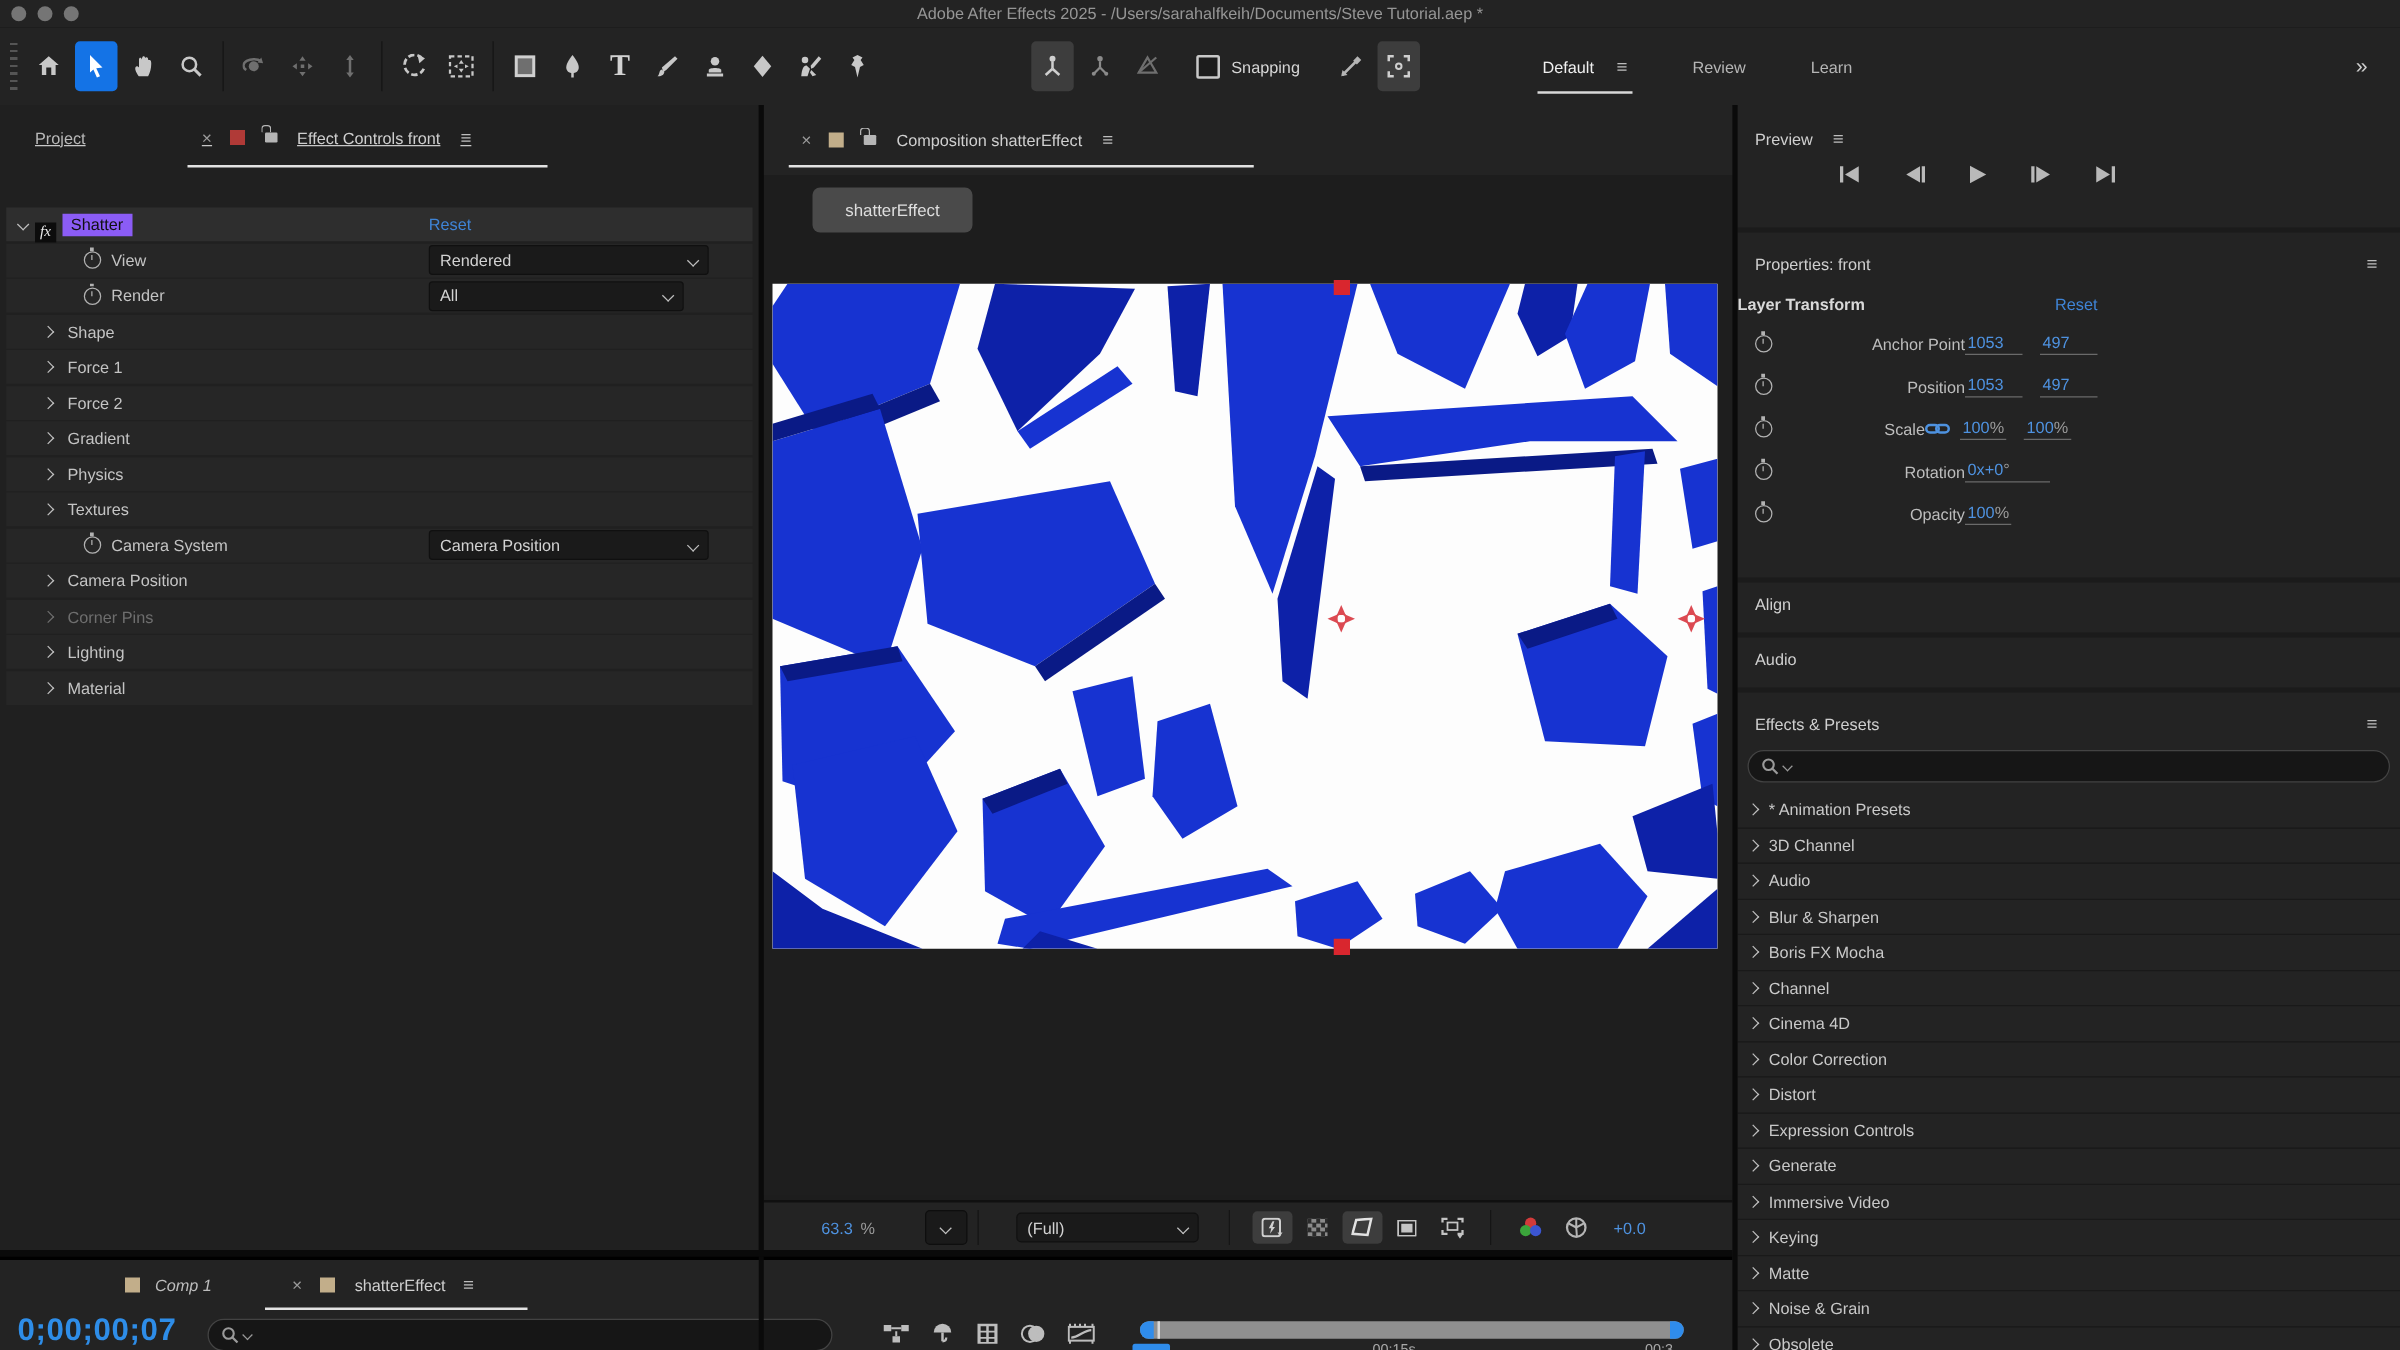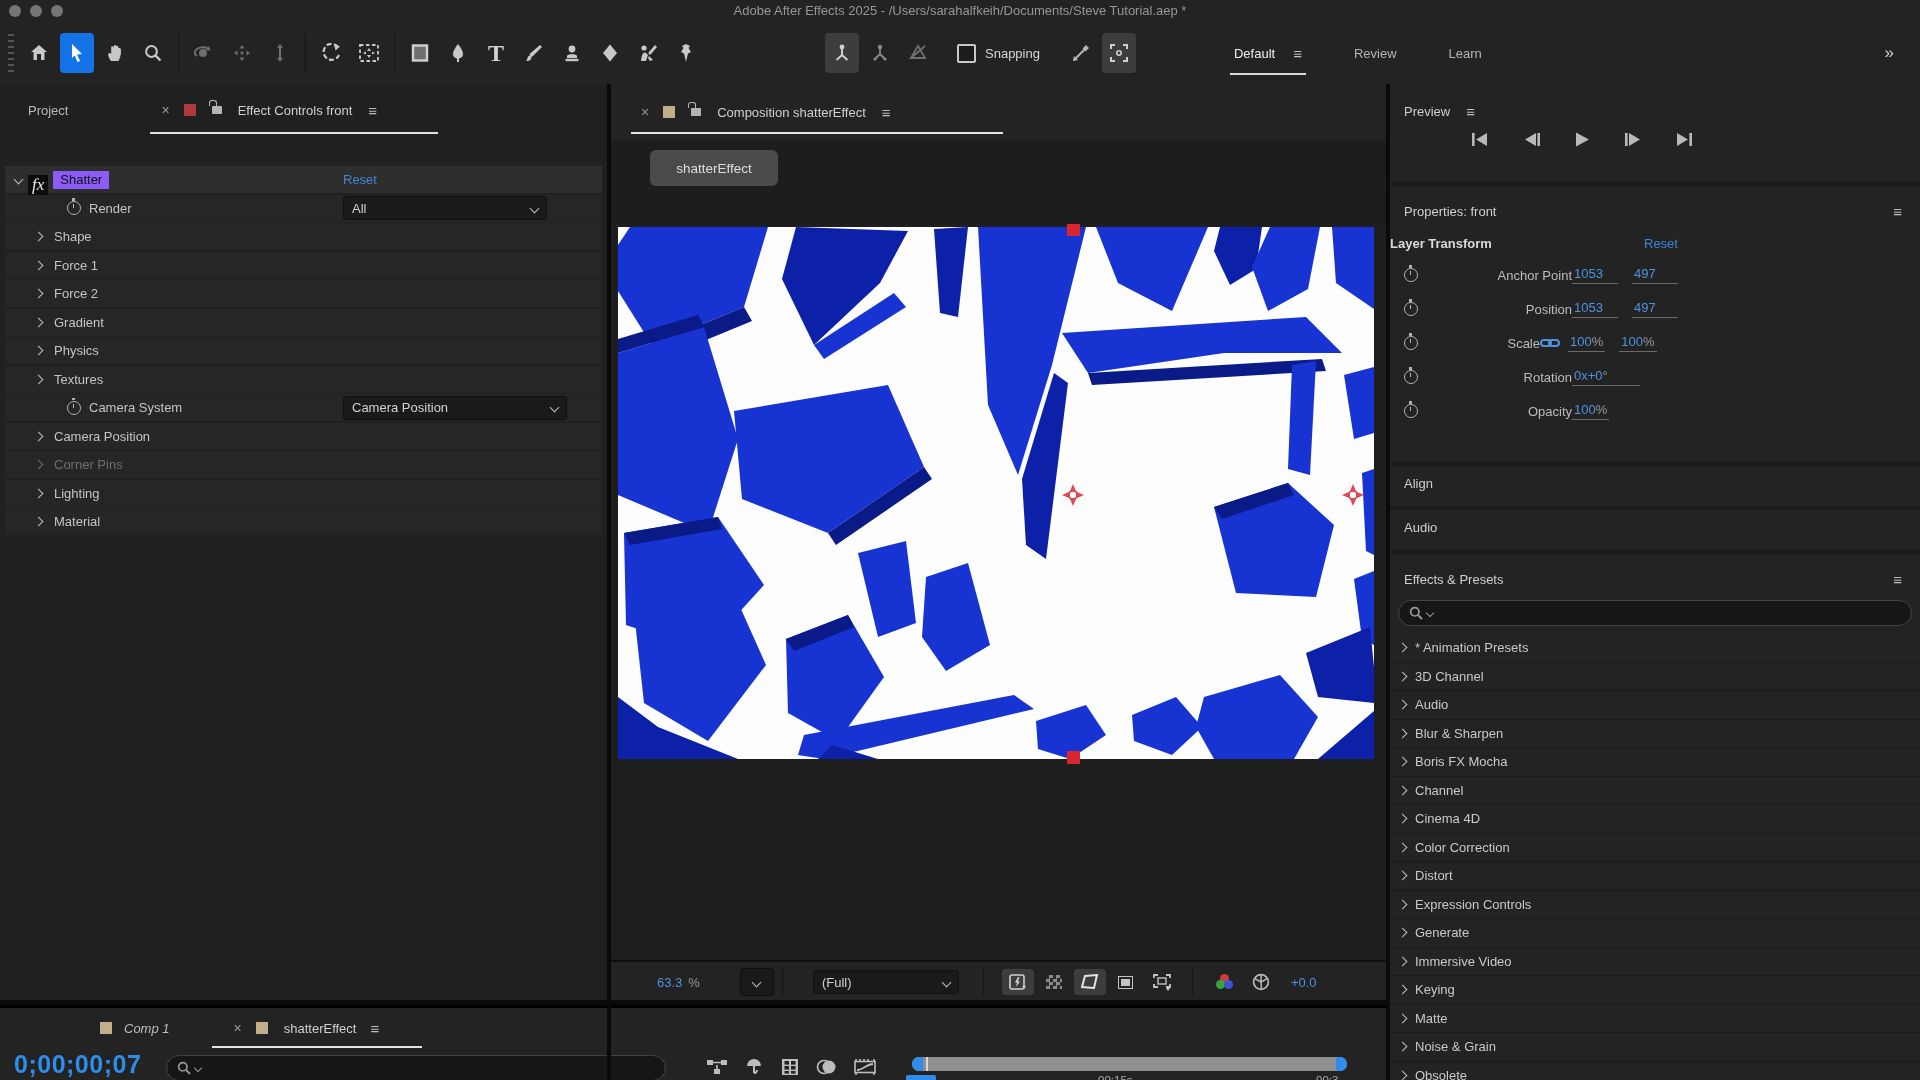--- a/index.html
+++ b/index.html
@@ -38,21 +38,21 @@
   .sw:before{content:"";position:absolute;top:-4px;left:3.5px;width:3px;height:2.5px;background:#b2b2b2;}
   .sw:after{content:"";position:absolute;top:2px;left:4.5px;width:1.5px;height:4px;background:#b2b2b2;}
   .blue{color:#4e92e0;}
   .link{color:#3f84d6;}
   
   #left{left:0;top:84px;width:607px;height:916px;background:#202020;}
   .erow{position:relative;height:27px;margin:0 5px 1.5px 5px;background:#262626;display:flex;align-items:center;}
   .erow .lbl{color:#c4c4c4;}
   .erow.disabled .lbl{color:#6e6e6e;}
   .fxbadge{background:#0c0c0c;color:#ececec;font-style:italic;font-family:"Liberation Serif",serif;
-           font-size:17px;padding:0 4px 1px;margin:12px 5px 0 6px;}
+           font-size:12px;padding:0 4px 1px;margin:12px 5px 0 6px;}
   .shatter-name{background:#8b5cf6;color:#101010;padding:1px 7px 2px;}
   .ddl{position:absolute;left:338px;height:22px;background:#1a1a1a;border:1px solid #101010;border-radius:3px;
        display:flex;align-items:center;padding:0 8px;color:#d2d2d2;}
   .ddl .cd{margin-left:auto;}
   
   #center{left:611px;top:84px;width:775px;height:916px;background:#1d1d1d;}
   #comp-tabrow{left:0;top:0;width:775px;height:56px;background:#232323;}
   #layer-btn{left:39px;top:66px;width:128px;height:36px;background:#4a4a4a;border-radius:6px;
              color:#dedede;display:flex;align-items:center;justify-content:center;font-size:13.5px;}
   #viewport{left:0px;top:140px;width:775px;height:732px;background:#1e1e1e;overflow:hidden;}
@@ -253,39 +253,47 @@
       <span>Default</span>
       <span class="menu-glyph" style="margin-left:18px;">≡</span>
     </span>
     <span class="ws-tab">Review</span>
     <span class="ws-tab">Learn</span>
     <span style="margin-left:auto;margin-right:26px;color:#cfcfcf;font-size:17px;">»</span>
   </div>
 
   <div id="left" class="abs">
 
-    <div class="abs flex" style="left:0;top:0;width:654px;height:52px;">
+    <div class="abs flex" style="left:0;top:0;width:654px;height:52px;text-decoration:underline;">
       <span style="margin-left:28px;color:#b9b9b9;">Project</span>
       <span class="close-x" style="margin-left:93px;">×</span>
       <span class="swatch" style="background:#b03a37;margin-left:14px;"></span>
       <span class="lock" style="margin-left:16px;"></span>
       <span class="ptitle" style="margin-left:14px;">Effect Controls front</span>
       <span class="menu-glyph" style="margin-left:16px;">≡</span>
     </div>
     <div class="abs tab-underline" style="left:150px;top:48px;width:288px;"></div>
 
     <div class="abs" style="left:0;top:82px;width:607px;">
 
       <div class="erow" style="background:#2e2e2e;">
         <span class="cd" style="margin-left:10px;"></span>
         <span class="fxbadge">fx</span>
         <span class="shatter-name">Shatter</span>
         <span class="link abs" style="left:338px;">Reset</span>
       </div>
 
+      <div class="erow">
+        <span class="sw" style="margin-left:62px;"></span>
+        <span class="lbl" style="margin-left:8px;">View</span>
+        <span class="ddl" style="width:206px;">
+          <span>Rendered</span>
+          <span class="cd"></span>
+        </span>
+      </div>
 
       <div class="erow">
         <span class="sw" style="margin-left:62px;"></span>
         <span class="lbl" style="margin-left:8px;">Render</span>
         <span class="ddl" style="width:186px;">
           <span>All</span>
           <span class="cd"></span>
         </span>
       </div>
 

